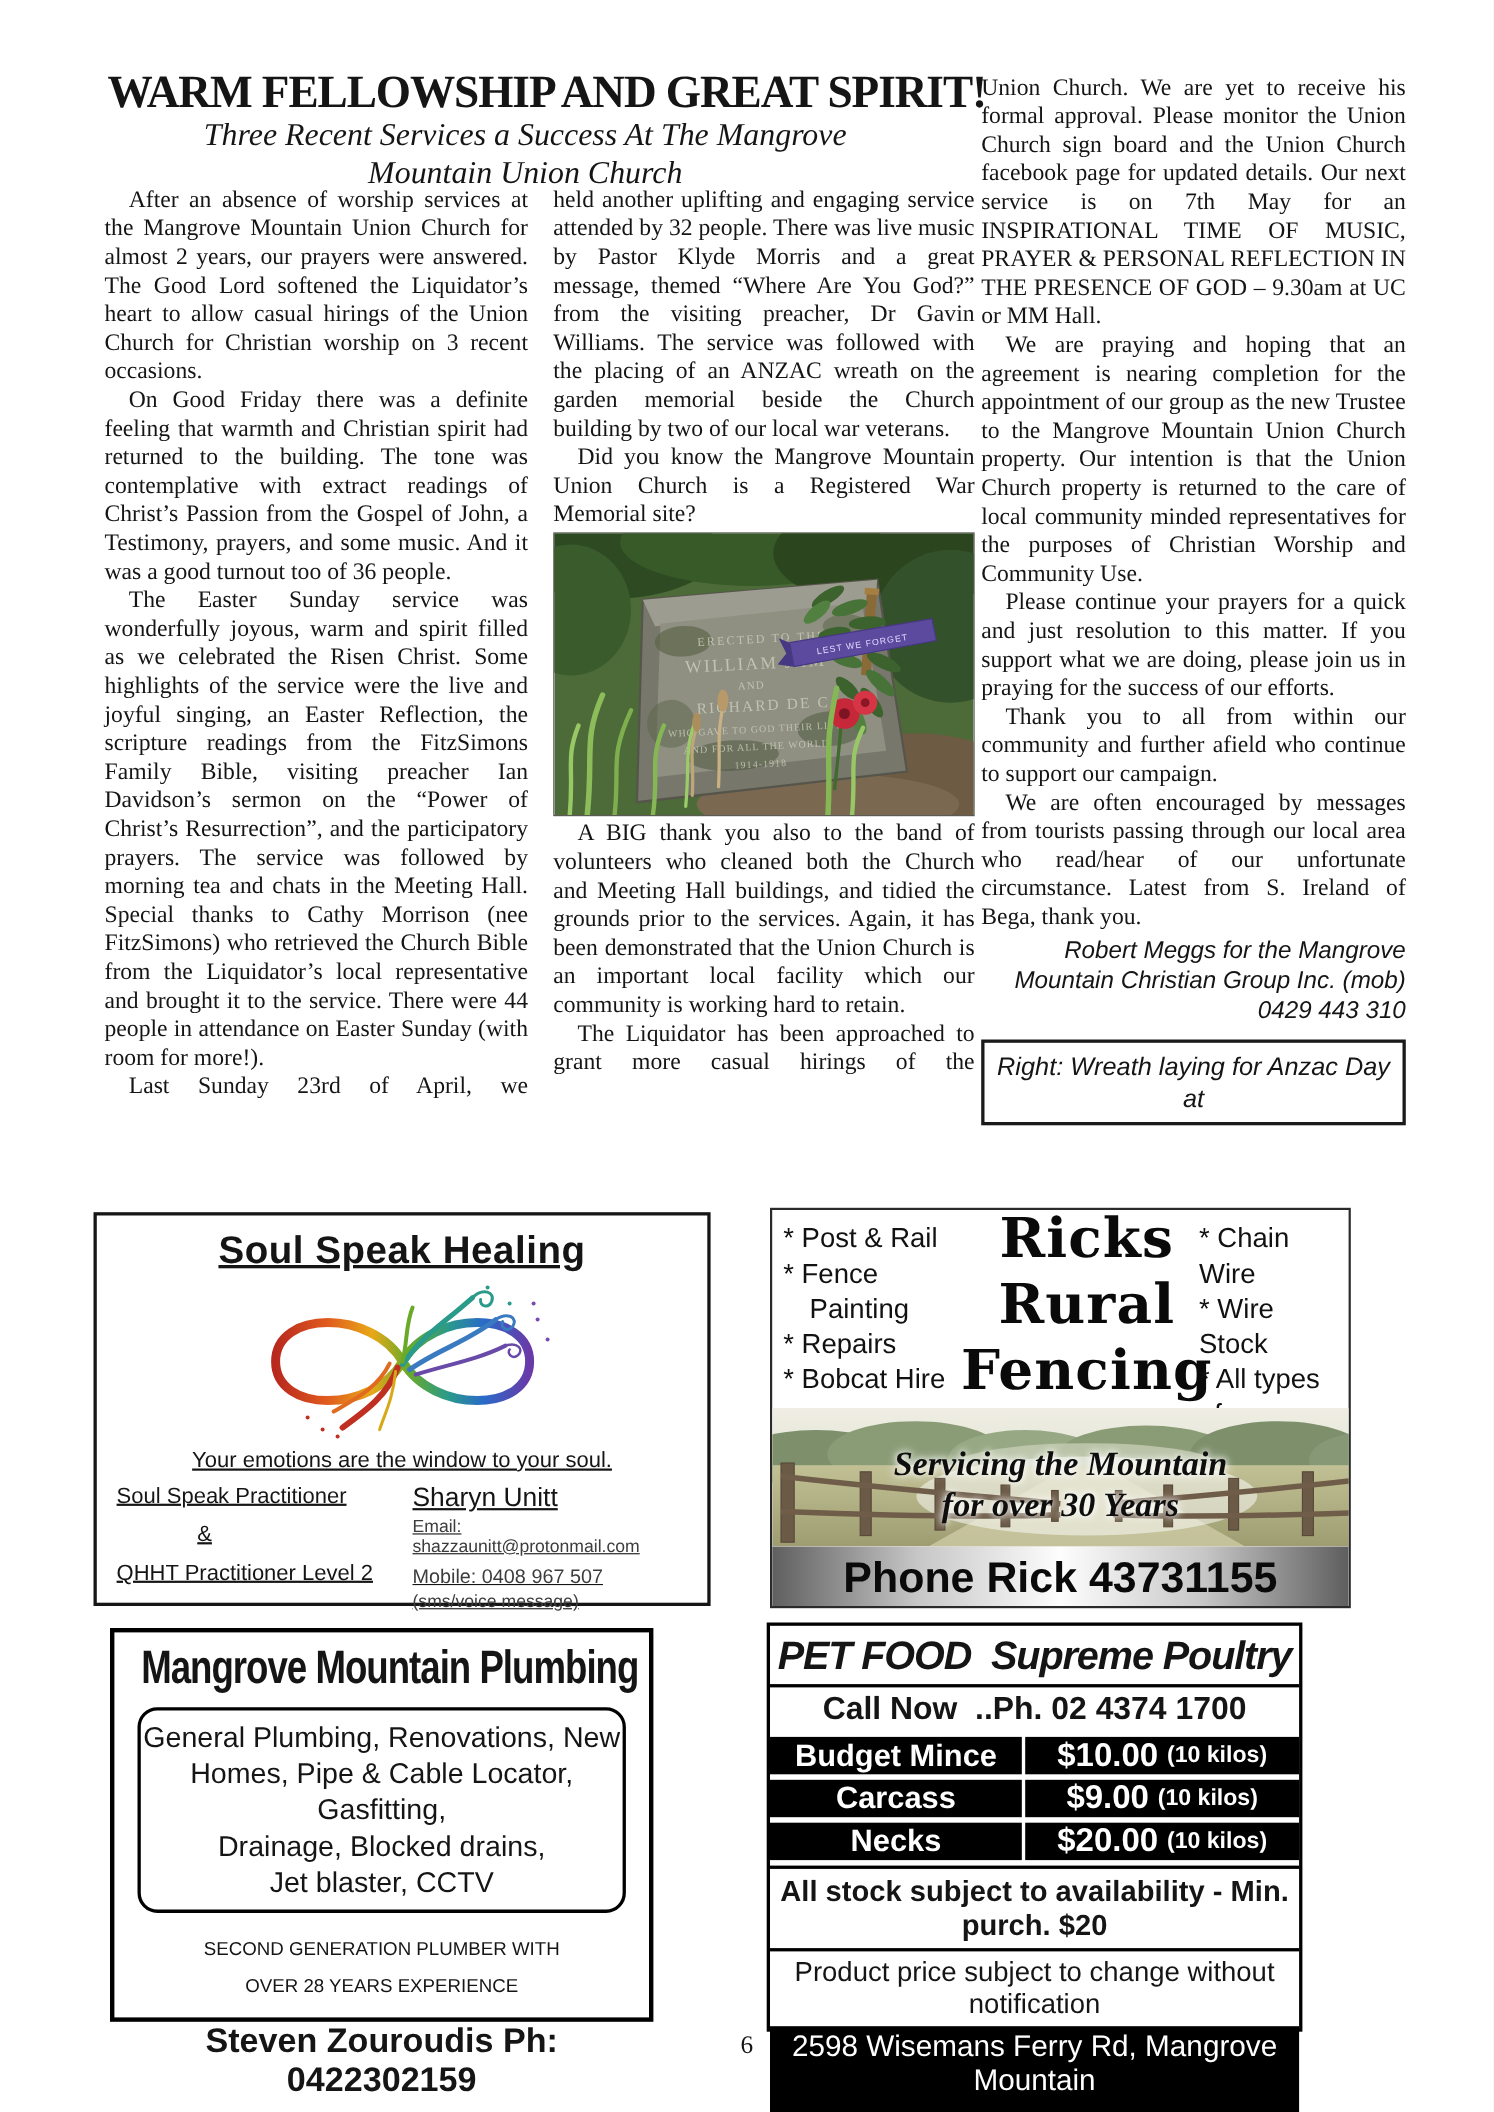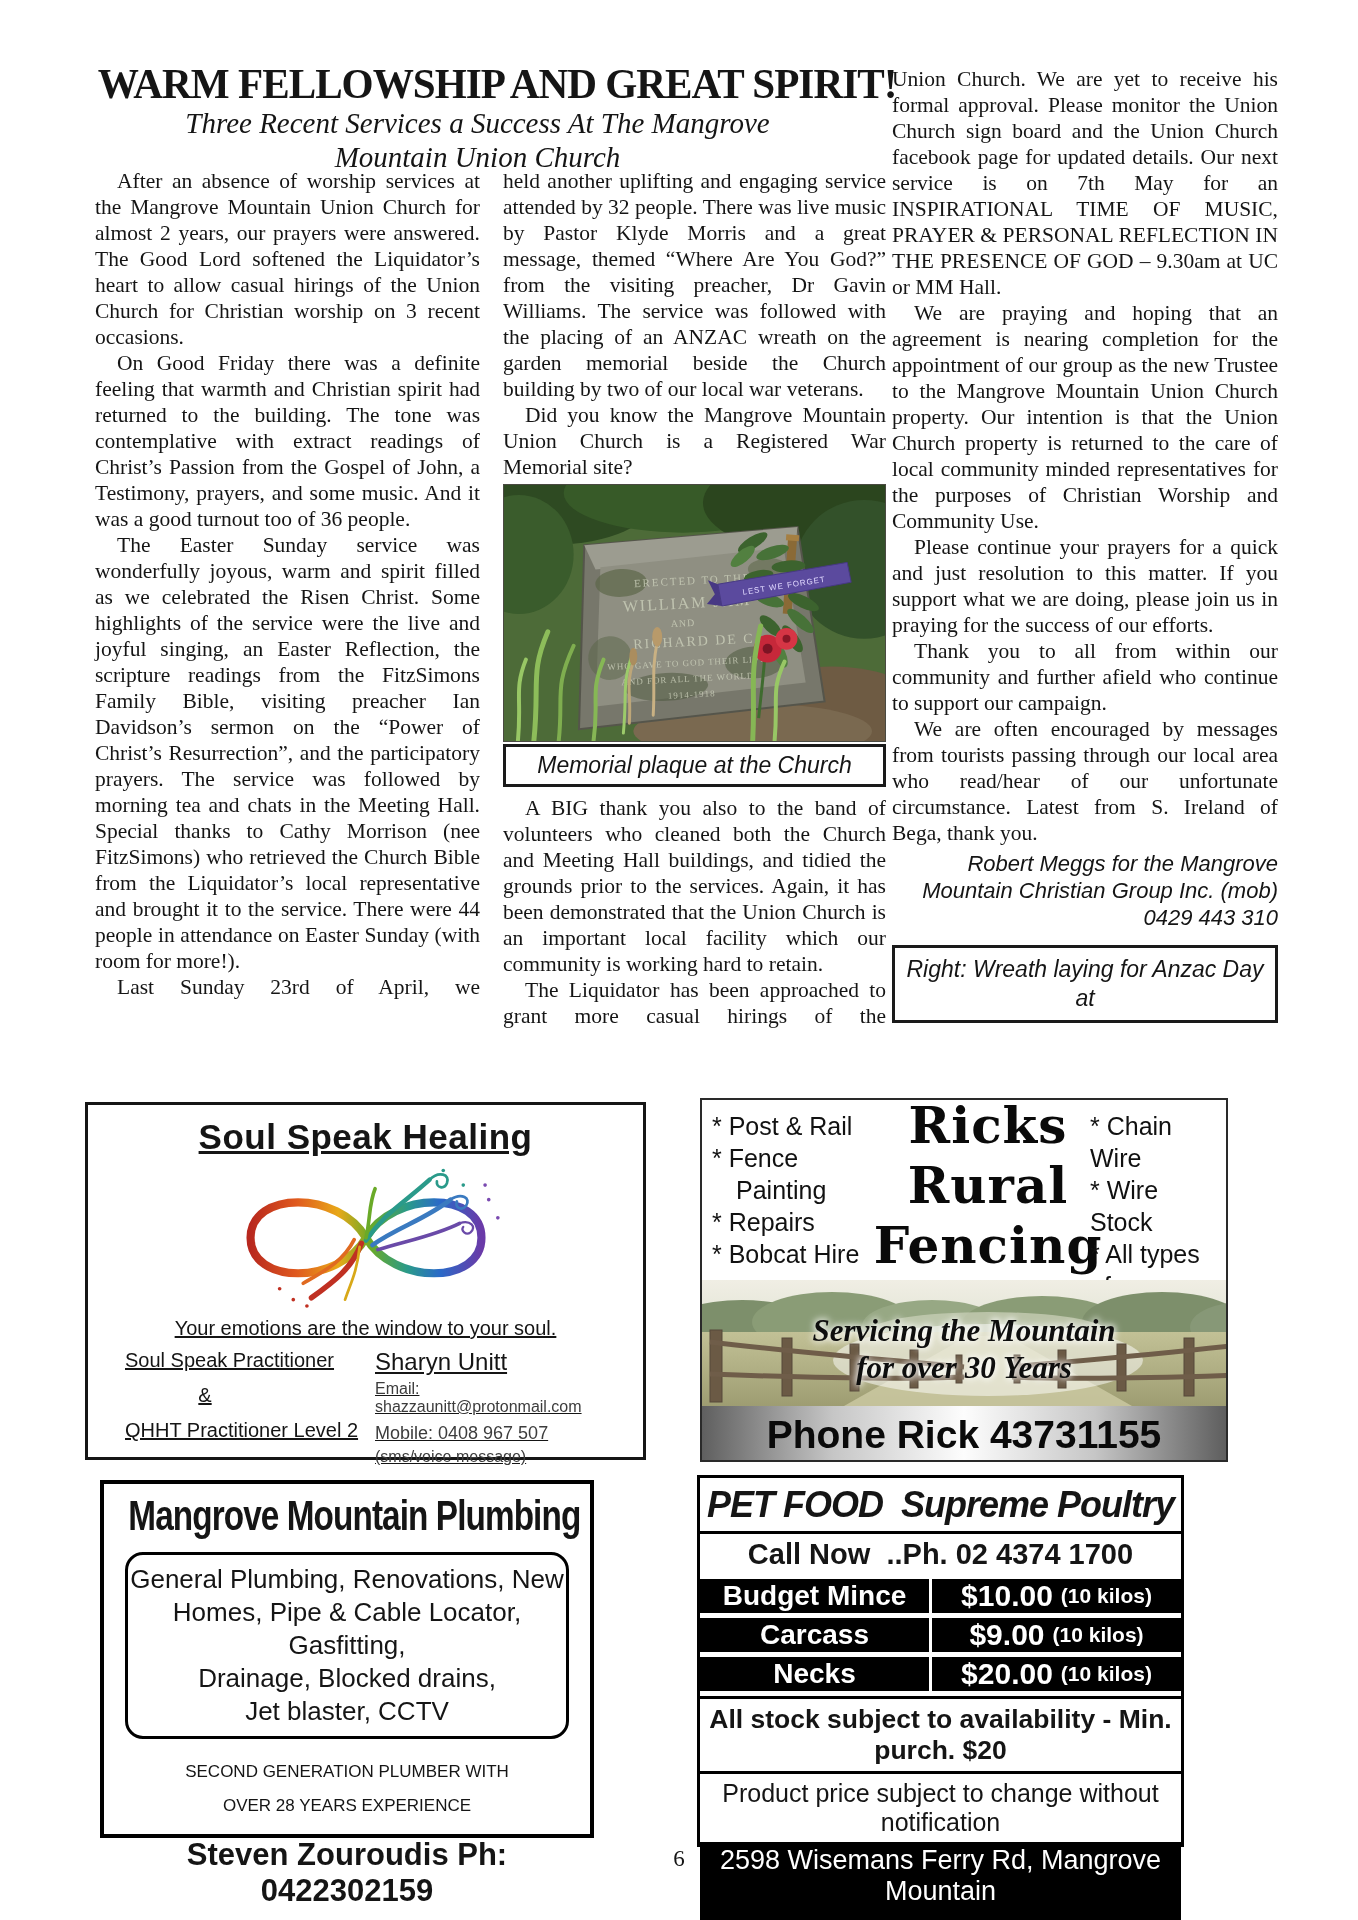--- a/index.html
+++ b/index.html
@@ -34,21 +34,21 @@
 
   
   .ad{position:absolute;background:#fff;box-sizing:border-box;}
 
   
   #ad-soulspeak{left:85px;top:1102px;width:561px;height:358px;border:3px solid #161616;
                 font-family:"Liberation Sans",sans-serif;text-decoration:underline;}
   .ss-title{text-align:center;margin-top:12px;font-size:35px;font-weight:bold;letter-spacing:.5px;}
   .ss-graphic{display:block;margin:0 auto;width:300px;height:158px;}
   .ss-tagline{text-align:center;font-size:20px;margin-top:2px;}
-  .ss-cols{display:flex;justify-content:flex-end;padding:8px 18px 0 18px;}
+  .ss-cols{display:flex;justify-content:space-between;padding:8px 18px 0 18px;}
   .ss-left{width:250px;font-size:20px;line-height:24px;}
   .ss-amp{text-align:center;width:160px;margin:11px 0;}
   .ss-right{width:250px;}
   .ss-name{font-size:24px;margin-bottom:4px;}
   .ss-email{font-size:16px;color:#3c3c3c;margin-bottom:7px;}
   .ss-mobile{font-size:18px;color:#3c3c3c;margin-bottom:4px;}
   .ss-smsnote{font-size:16px;color:#3c3c3c;}
 
   
   #ad-ricks{left:700px;top:1098px;width:528px;height:364px;border:2px solid #2a2a2a;overflow:hidden;
@@ -191,21 +191,20 @@
           <path d="M120 250 C 124 208 118 200 130 168" stroke="#9ccb6a" stroke-width="3"></path>
           <path d="M250 258 C 253 202 246 196 258 142" stroke="#86b755" stroke-width="5"></path>
           <path d="M272 258 C 276 214 268 208 282 178" stroke="#98c765" stroke-width="4"></path>
           <path d="M150 232 C 152 196 148 190 154 158" stroke="#c9b183" stroke-width="3"></path>
           <path d="M126 240 C 128 208 122 202 130 178" stroke="#bda678" stroke-width="3"></path>
         </g>
         <ellipse cx="154" cy="153" rx="5" ry="10" fill="#b89a6a"></ellipse>
         <ellipse cx="130" cy="173" rx="4" ry="9" fill="#ab8d5e"></ellipse>
       </svg>
     </div>
-    <div class="caption-box">Memorial plaque at the Church</div>
 
     <p class="ind">A BIG thank you also to the band of volunteers who cleaned both the Church and Meeting Hall buildings, and tidied the grounds prior to the services.  Again, it has been demonstrated that the Union Church is an important local facility which our community is working hard to retain.</p>
     <p class="ind jlast">The Liquidator has been approached to grant more casual hirings of the</p>
   </div>
 
   <div class="col" id="col3">
     <p>Union Church.  We are yet to receive his formal approval.  Please monitor the Union Church sign board and the Union Church facebook page for updated details.  Our next service is on 7th May for an INSPIRATIONAL TIME OF MUSIC, PRAYER &amp; PERSONAL REFLECTION IN THE PRESENCE OF GOD – 9.30am at UC or MM Hall.</p>
     <p class="ind">We are praying and hoping that an agreement is nearing completion for the appointment of our group as the new Trustee to the Mangrove Mountain Union Church property. Our intention is that the Union Church property is returned to the care of local community minded representatives for the purposes of Christian Worship and Community Use.</p>
     <p class="ind">Please continue your prayers for a quick and just resolution to this matter. If you support what we are doing, please join us in praying for the success of our efforts.</p>
     <p class="ind">Thank you to all from within our community and further afield who continue to support our campaign.</p>

